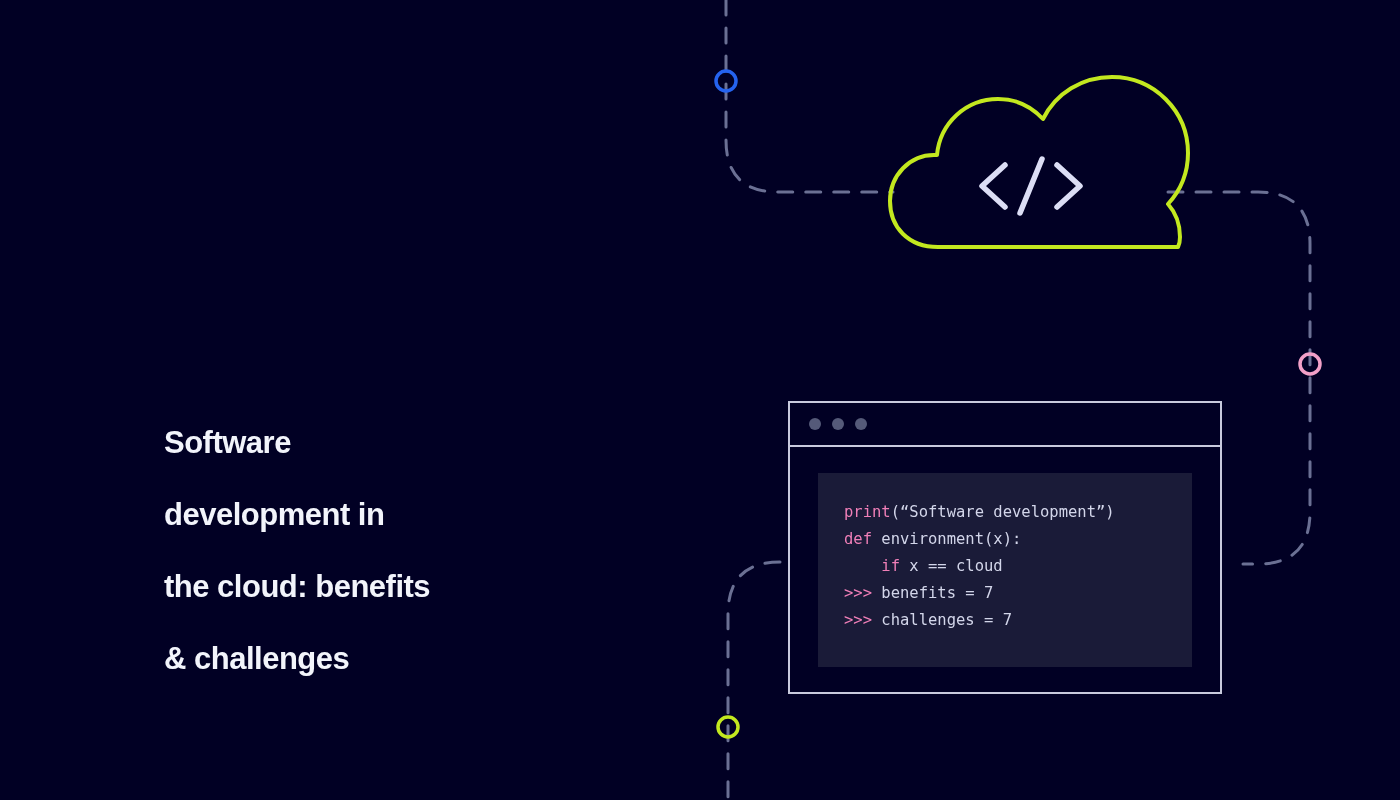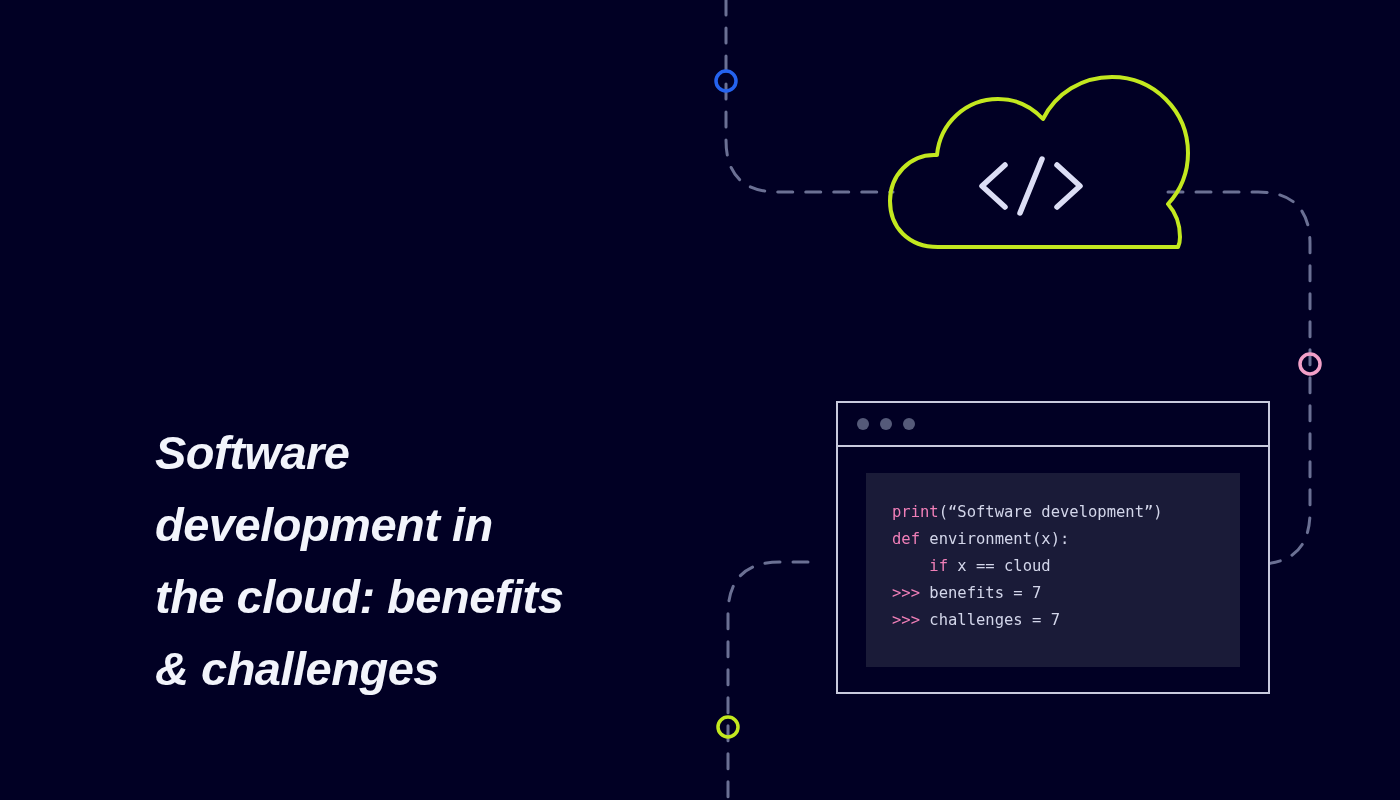--- a/index.html
+++ b/index.html
@@ -20,45 +20,44 @@
   #connectors {
     position: absolute;
     left: 0; top: 0;
     width: 1400px; height: 800px;
     pointer-events: none;
   }
 
   
   #headline {
     position: absolute;
-    left: 155px;
+    left: 164px;
     top: 386px;
     width: 560px;
     color: #f2f4fb;
-    font-size: 47px;
+    font-size: 31px;
     font-weight: bold;
     line-height: 72px;
     letter-spacing: -0.5px;
     white-space: pre-line;
-    font-style: italic;
   }
 
   
   #cloud-illustration {
     position: absolute;
     left: 860px;
     top: 55px;
     width: 340px;
     height: 340px;
   }
 
   
   #code-window {
     position: absolute;
-    left: 836px;
+    left: 788px;
     top: 401px;
     width: 434px;
     height: 293px;
     border: 2px solid #c8cadd;
     box-sizing: border-box;
     background: #010024;
   }
   #window-titlebar {
     height: 44px;
     border-bottom: 2px solid #c8cadd;

